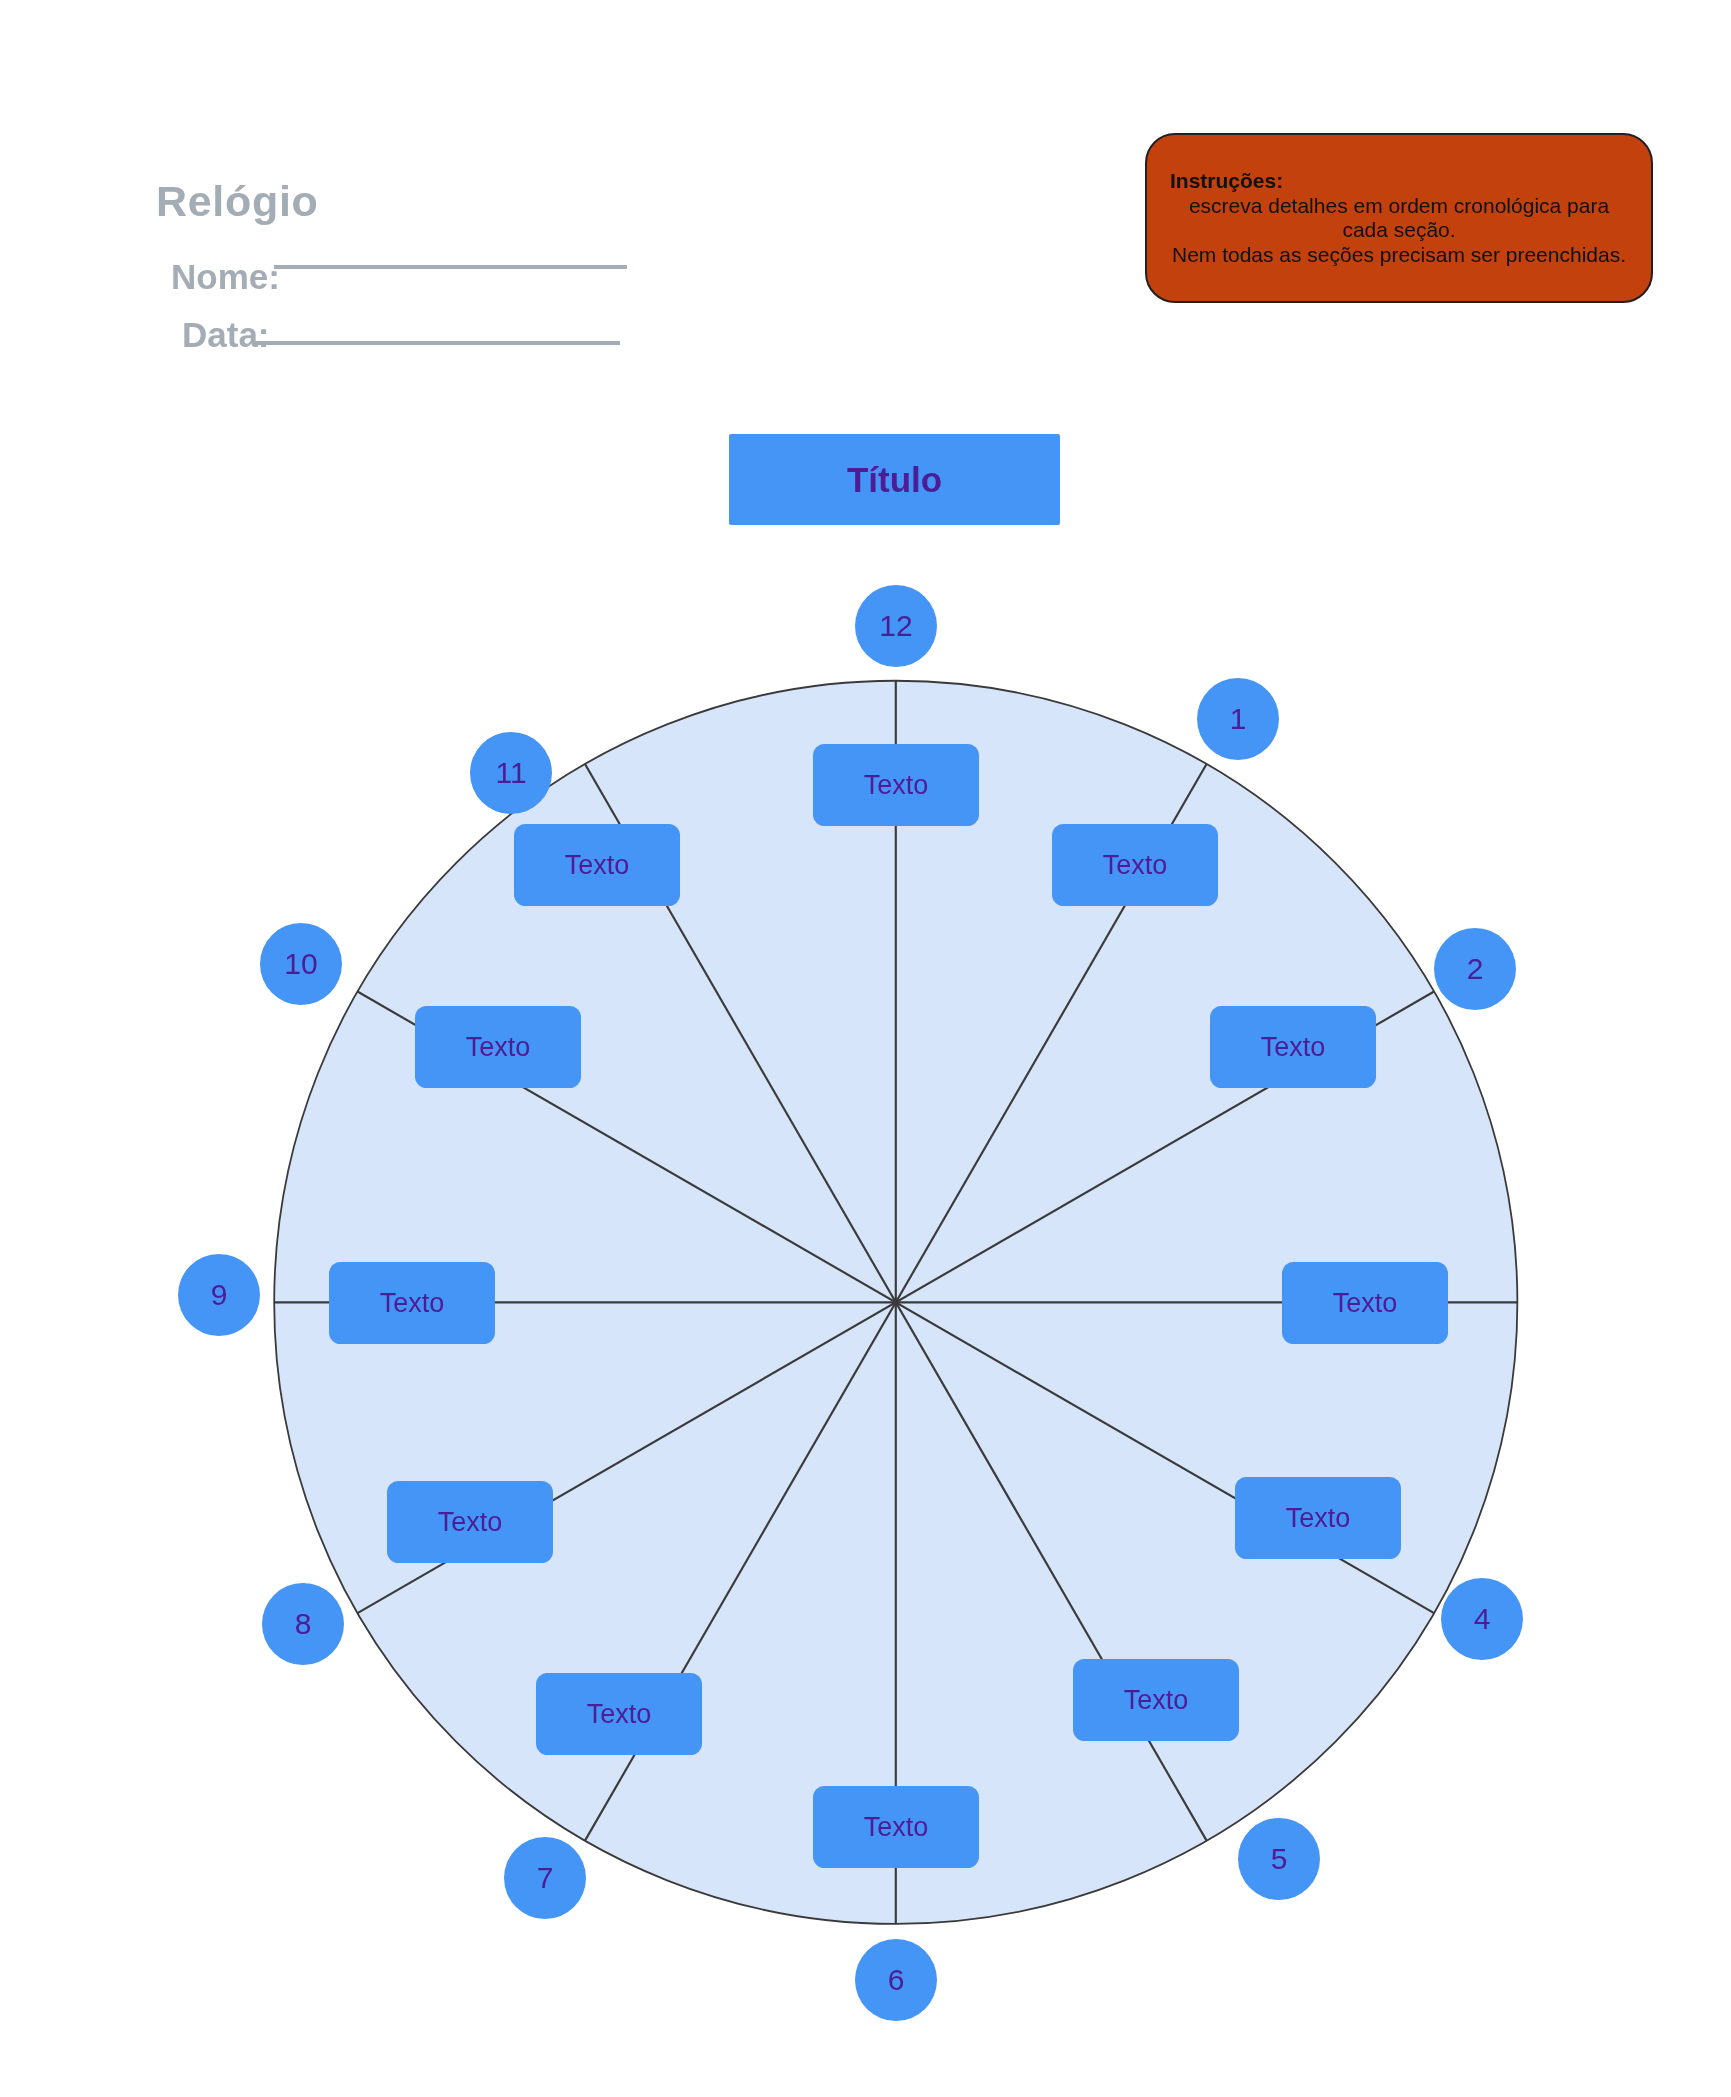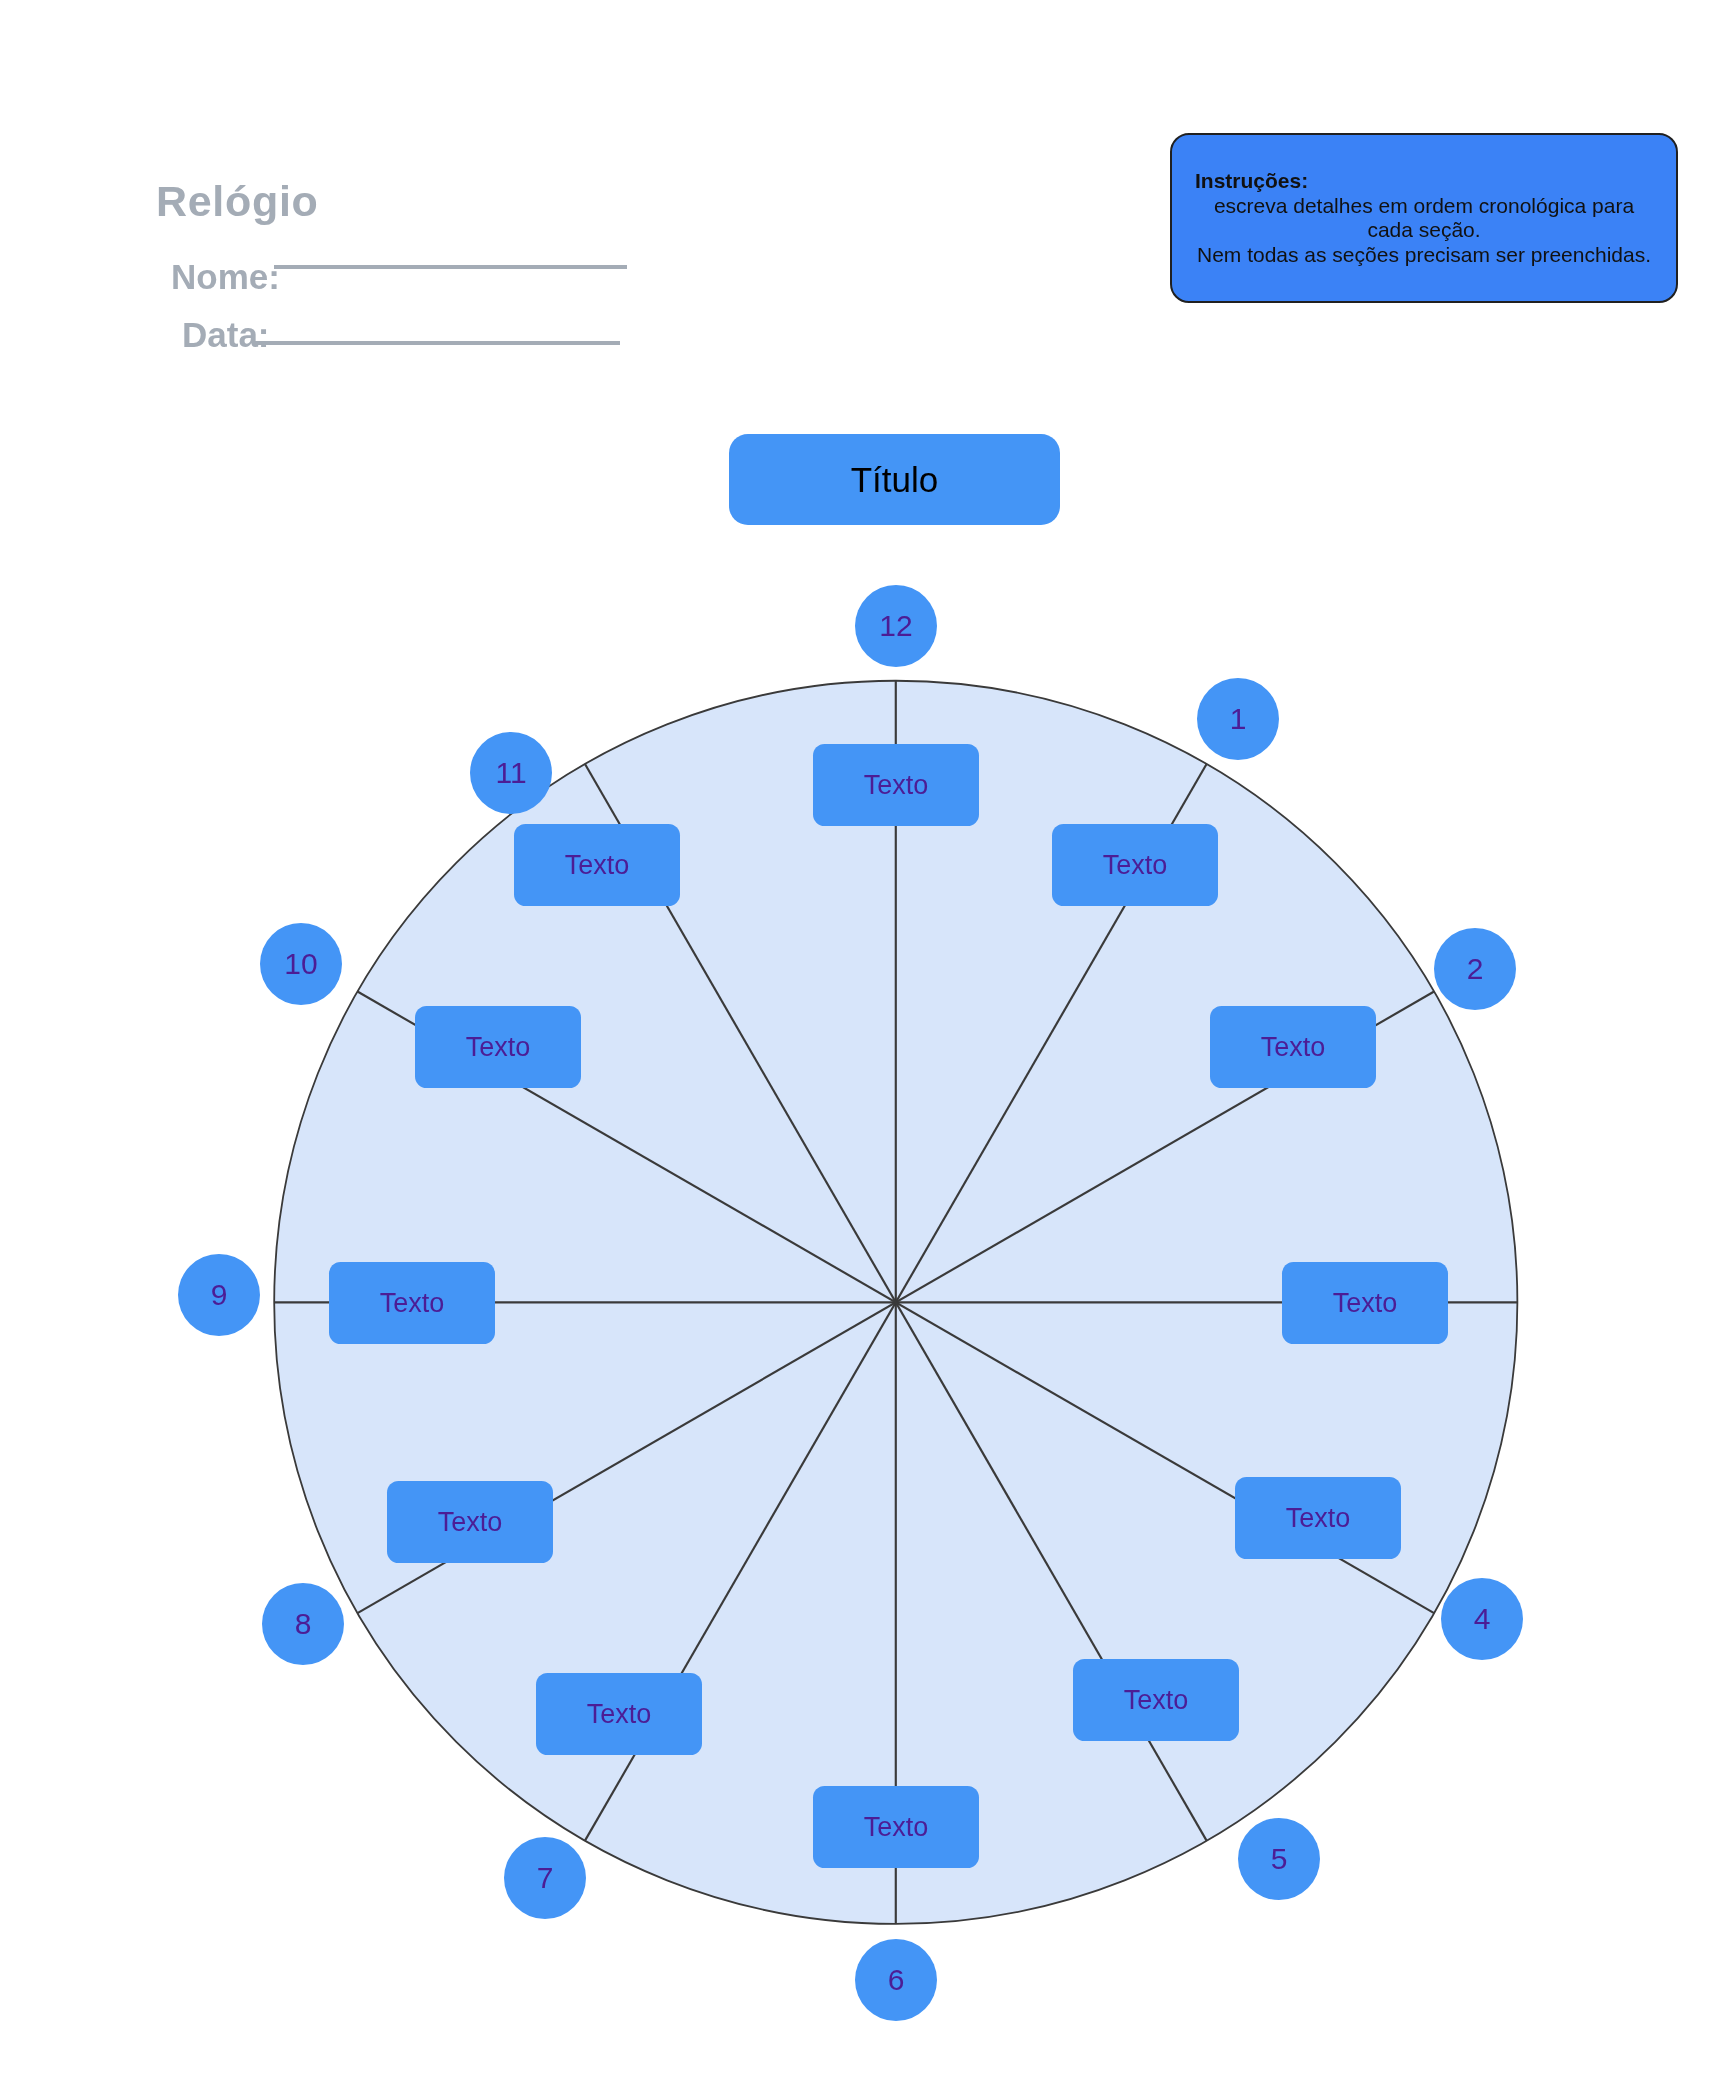--- a/index.html
+++ b/index.html
@@ -15,29 +15,29 @@
   .page-title{position:absolute;left:156px;top:141px;font-size:43px;font-weight:bold;color:var(--gray);letter-spacing:0.7px;margin-top:36px;}
 
   .field-label{position:absolute;font-size:35px;font-weight:bold;color:var(--gray);}
   .name-label{left:171px;top:238px;margin-top:19px;}
   .date-label{left:182px;top:315px;}
   .fill-line{position:absolute;height:3.6px;background:var(--gray);}
   .name-line{left:274px;top:265px;width:353px;}
   .date-line{left:254px;top:341px;width:366px;}
 
   .instructions{position:absolute;left:1145px;top:133px;width:508px;height:170px;
-    border:2.2px solid #202020;border-radius:19px;background:#3b82f6;
+    border:2.2px solid #202020;border-radius:30px;background:#c2410c;
     display:flex;flex-direction:column;justify-content:center;
-    padding:0 23px;font-size:21px;line-height:24.5px;color:#111111;margin-left:25px;}
+    padding:0 23px;font-size:21px;line-height:24.5px;color:#111111;}
   .instructions .heading{font-weight:bold;text-align:left;}
   .instructions .line{text-align:center;}
 
   .title-btn{position:absolute;left:729px;top:434px;width:331px;height:91px;
-    background:var(--accent);border-radius:19px;display:flex;align-items:center;justify-content:center;
-    color:#000000;font-size:35px;font-weight:normal;}
+    background:var(--accent);border-radius:2px;display:flex;align-items:center;justify-content:center;
+    color:#4c1d95;font-size:35px;font-weight:bold;}
 
   .clock-svg{position:absolute;left:0;top:0;}
   .face{fill:var(--face);stroke:var(--line);stroke-width:2.5;}
   .spoke{stroke:var(--line);stroke-width:3;}
 
   .badge{position:absolute;width:82px;height:82px;border-radius:50%;
     background:var(--accent);color:#4c1d95;font-size:30px;
     display:flex;align-items:center;justify-content:center;}
 
   .texto-box{position:absolute;width:166px;height:82px;border-radius:11.5px;

